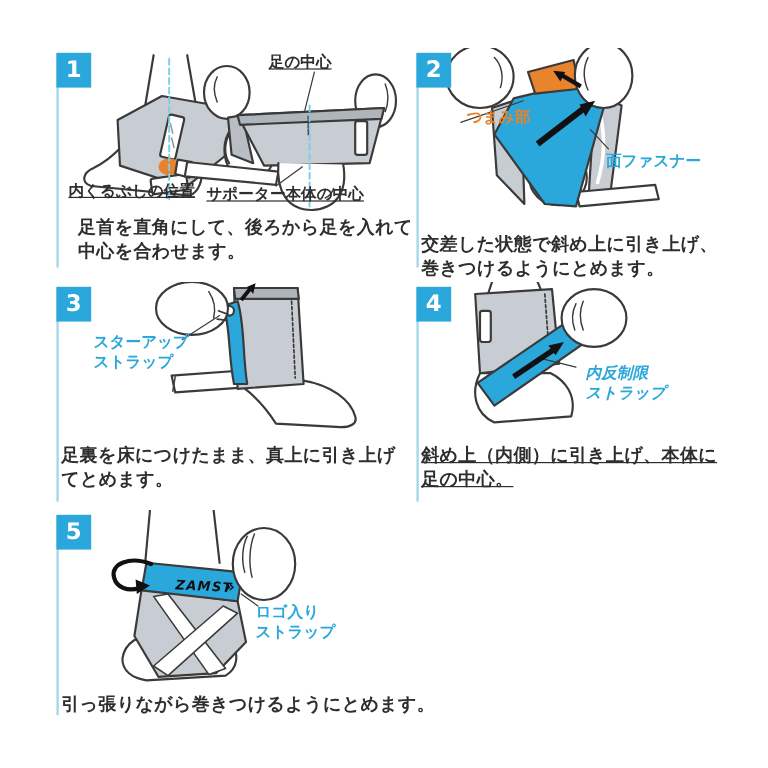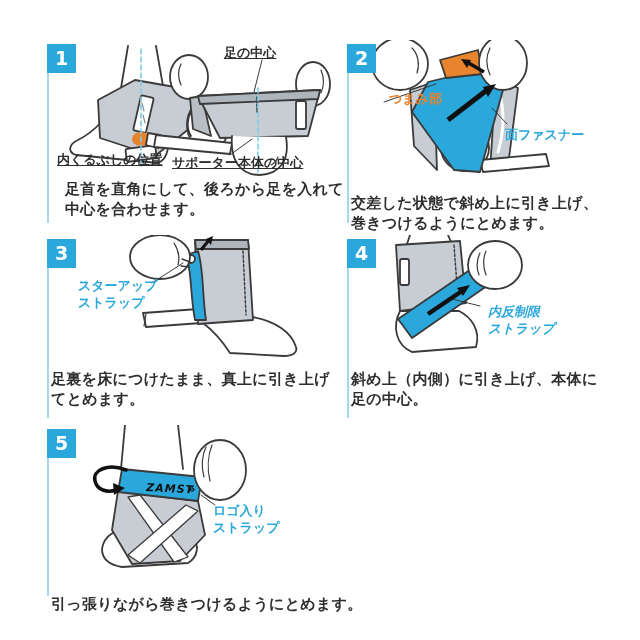--- a/index.html
+++ b/index.html
@@ -153,21 +153,21 @@
         <path d="M140,71 L108,63" stroke-width="1"></path>
       </g>
       <g fill="#111111" stroke="none">
         <line x1="88" y1="79" x2="122" y2="56" stroke="#111111" stroke-width="4.5"></line>
         <polygon points="130,50 123,61 117,53"></polygon>
       </g>
     </svg>
     <div class="badge">4</div>
     <div class="lbl blue" style="left:148px;top:68px;font-style:italic;">内反制限
 ストラップ</div>
-    <div class="caption" style="left:11px;top:134px;">
+    <div class="caption" style="left:11px;top:134px;text-decoration:underline;">
       <div>斜め上（内側）に引き上げ、本体に</div>
       <div>足の中心。</div>
     </div>
   </section>
 
   <section class="step" style="left:40px;top:425px;width:330px;height:195px;">
     <span class="vline" style="height:166px;"></span>
     <svg class="art" width="330" height="195" viewBox="0 0 330 195">
       <g stroke="#3a3a3a" stroke-width="1.8" fill="none" stroke-linecap="round" stroke-linejoin="round">
         <path d="M85,0 L81,44 M138,0 L143,44"></path>
@@ -186,18 +186,18 @@
         <polygon points="85,63 73,58 74,70" fill="#111111"></polygon>
       </g>
       <g>
         <text x="106" y="66" font-size="11" font-weight="bold" font-style="italic" letter-spacing="1" fill="#101010" transform="rotate(3 106 66)">ZAMST</text>
         <text x="147" y="68" font-size="13" font-weight="bold" fill="#101010" transform="rotate(3 147 68)">»</text>
       </g>
     </svg>
     <div class="badge">5</div>
     <div class="lbl blue" style="left:173px;top:77px;">ロゴ入り
 ストラップ</div>
-    <div class="caption" style="left:11px;top:152px;margin-top:17px;">
+    <div class="caption" style="left:11px;top:152px;">
       <div>引っ張りながら巻きつけるようにとめます。</div>
     </div>
   </section>
 
 </div>
 
 </body></html>

